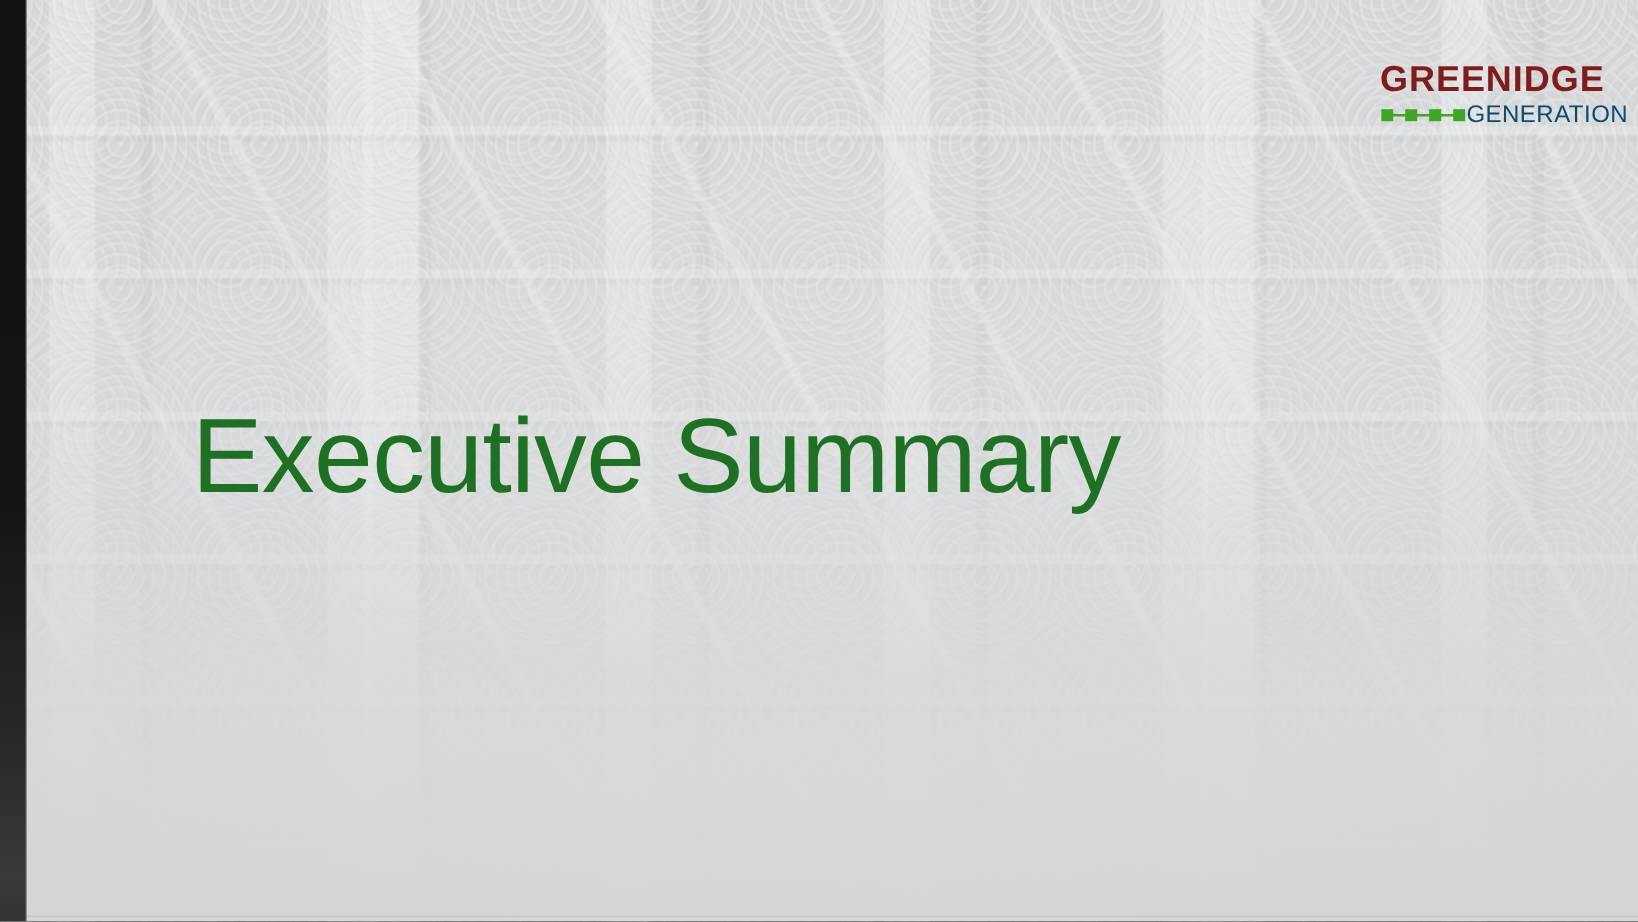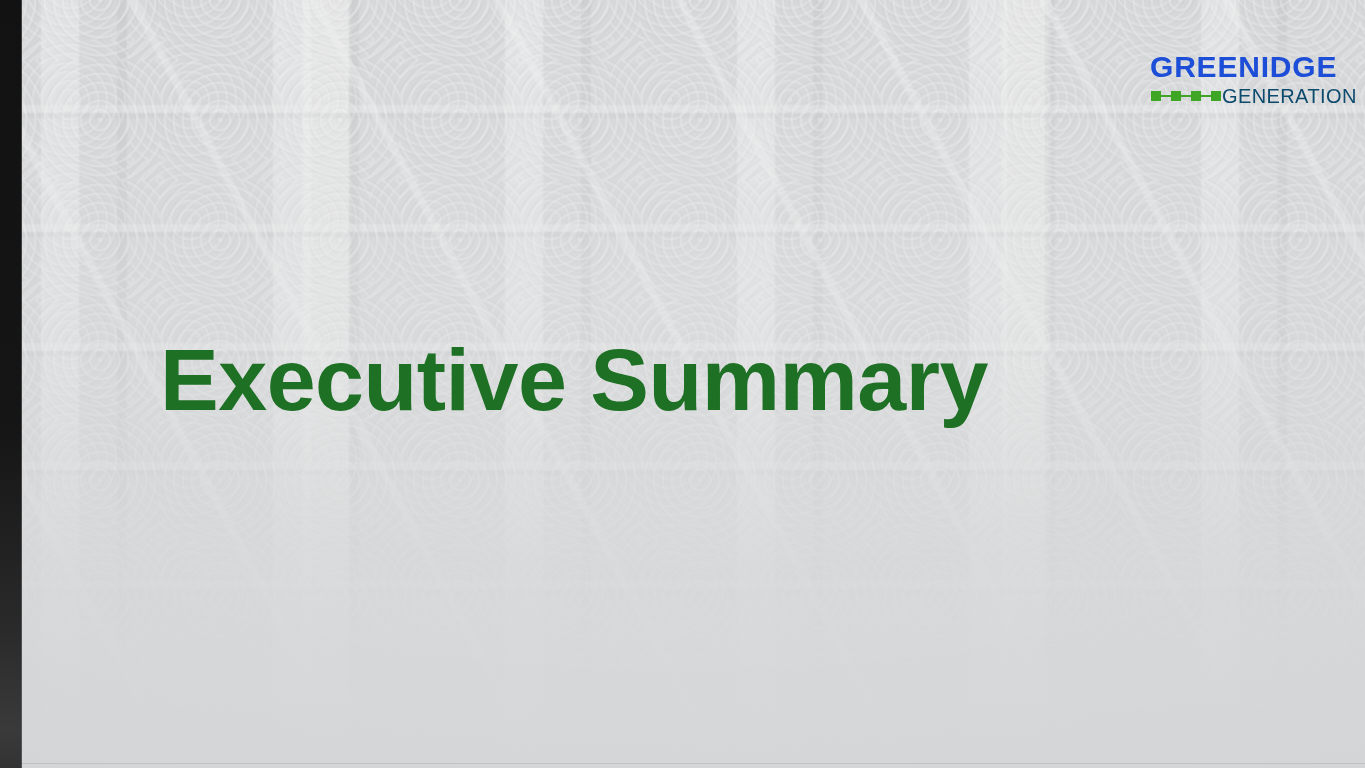--- a/index.html
+++ b/index.html
@@ -124,39 +124,39 @@
     width: 1px; height: 768px;
     background: rgba(120,122,124,0.45);
   }
 
   
   .title {
     position: absolute;
     left: 160px;
     top: 336px;
     font-size: 88px;
-    font-weight: bold;
+    font-weight: normal;
     letter-spacing: -0.5px;
     line-height: 1.0;
     color: #1d7024;
     white-space: nowrap;
   }
 
   
   .logo {
     position: absolute;
     left: 1150px;
     top: 52px;
     width: 172px;
   }
   .logo-word {
     font-size: 30px;
     font-weight: bold;
     letter-spacing: 0.8px;
-    color: #1d4ed8;
+    color: #7f1d1d;
     line-height: 1;
     white-space: nowrap;
   }
   .logo-row {
     position: relative;
     margin-top: 4px;
     height: 20px;
   }
   .logo-chain {
     position: absolute;

